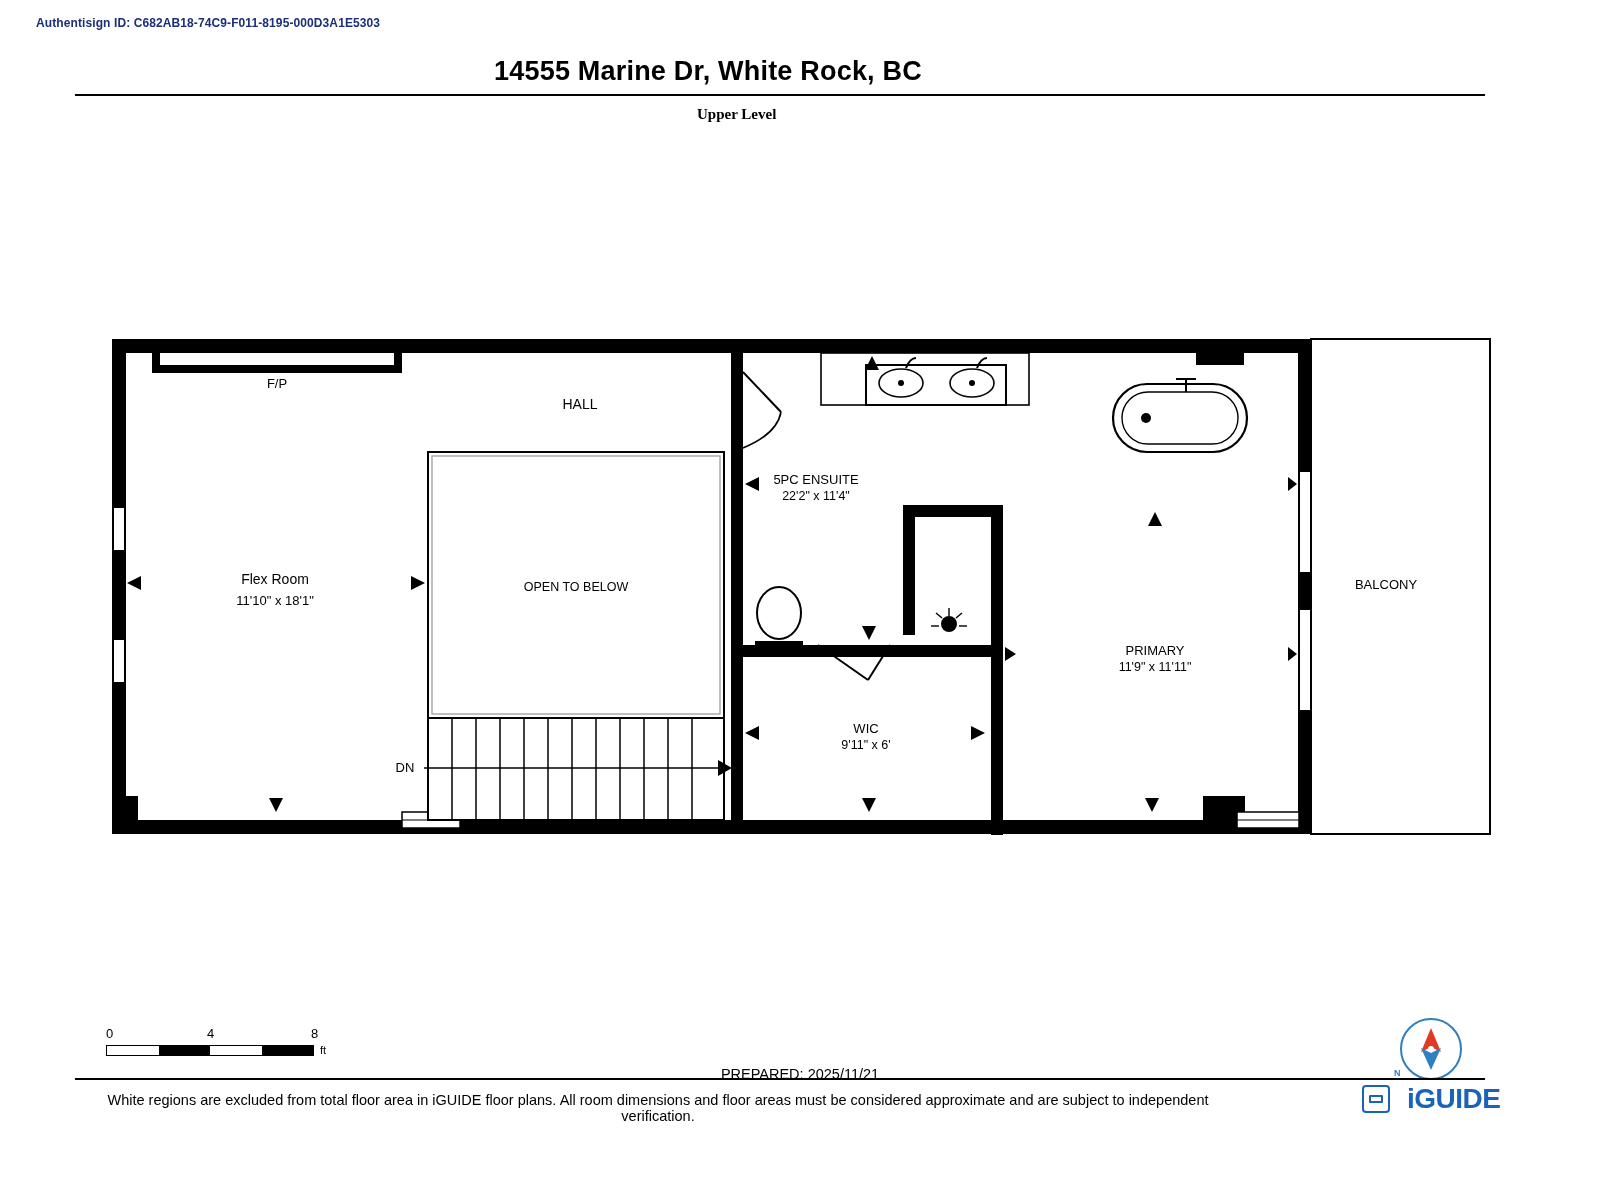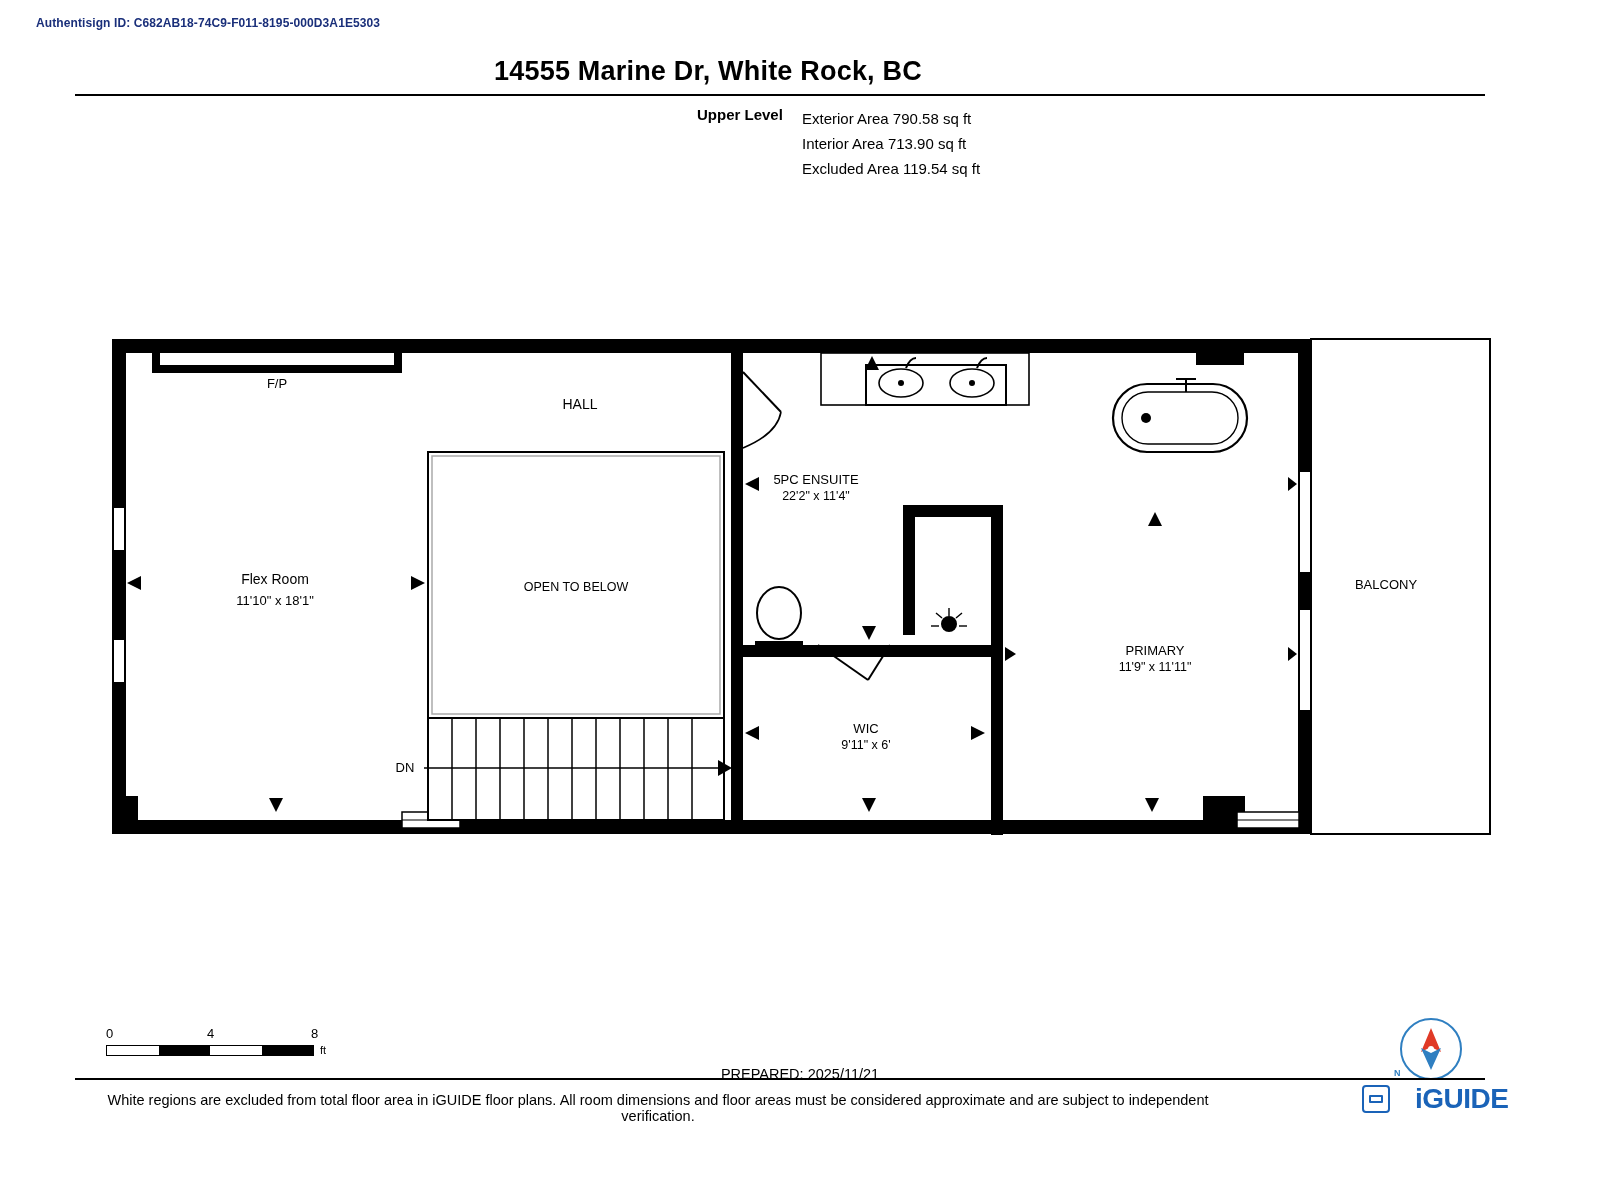--- a/index.html
+++ b/index.html
@@ -41,20 +41,21 @@
     width: 1410px;
     height: 2px;
     background: #000;
   }
   .summary {
     position: absolute;
     left: 697px;
     top: 106px;
     display: flex;
     gap: 10px;
+    font-family: Liberation Serif, serif;
   }
   .summary-label {
     font-size: 15px;
     font-weight: bold;
     width: 95px;
   }
   .summary-lines {
     font-size: 15px;
     line-height: 25px;
   }
@@ -156,21 +157,21 @@
     width: 1130px;
     font-size: 14.5px;
     text-align: center;
   }
   .iguide {
     position: absolute;
     left: 1362px;
     top: 1083px;
     display: flex;
     align-items: center;
-    gap: 25px;
+    gap: 17px;
     color: #1a63b8;
   }
   .iguide-mark {
     width: 28px; height: 28px;
     border: 2.5px solid #1a63b8;
     border-radius: 4px;
     position: relative;
     box-sizing: border-box;
   }
   .iguide-mark::before {
@@ -191,25 +192,20 @@
 </head>
 <body>
 
 <div class="authentisign">Authentisign ID: C682AB18-74C9-F011-8195-000D3A1E5303</div>
 
 <div class="title">14555 Marine Dr, White Rock, BC</div>
 <div class="title-rule"></div>
 
 <div class="summary">
   <div class="summary-label">Upper Level</div>
-  <div class="summary-lines">
-    <div>Exterior Area 790.58 sq ft</div>
-    <div>Interior Area 713.90 sq ft</div>
-    <div>Excluded Area 119.54 sq ft</div>
-  </div>
 </div>
 
 <svg id="plan" viewBox="0 0 1600 1200">
 
   <rect x="1311" y="339" width="179" height="495" fill="#ffffff" stroke="#000000" stroke-width="2"></rect>
 
   <rect x="112" y="339" width="1200" height="495" fill="#ffffff" stroke="none"></rect>
 
   <rect x="112" y="339" width="1200" height="14" fill="#000000"></rect>
 

